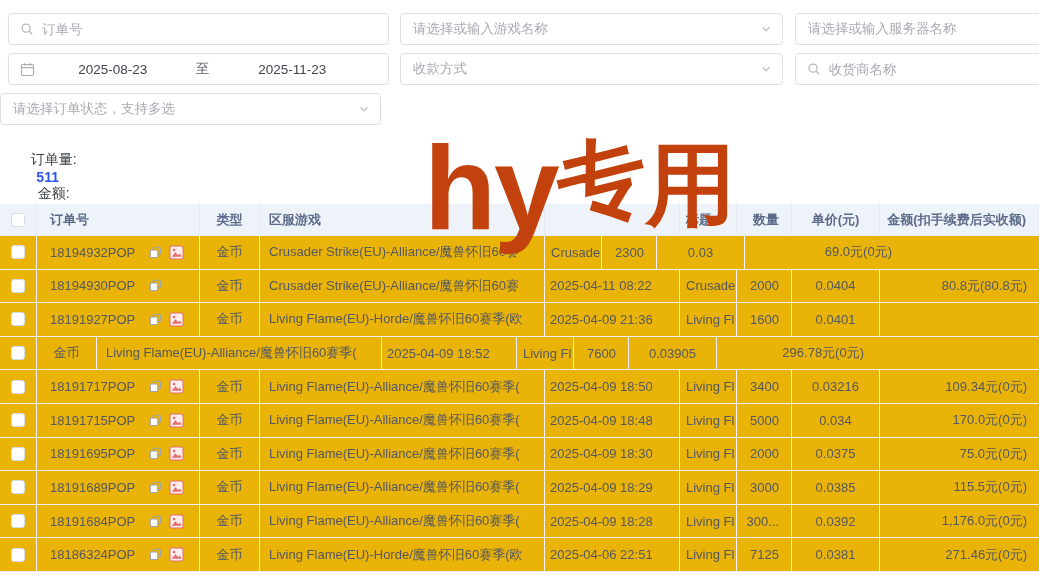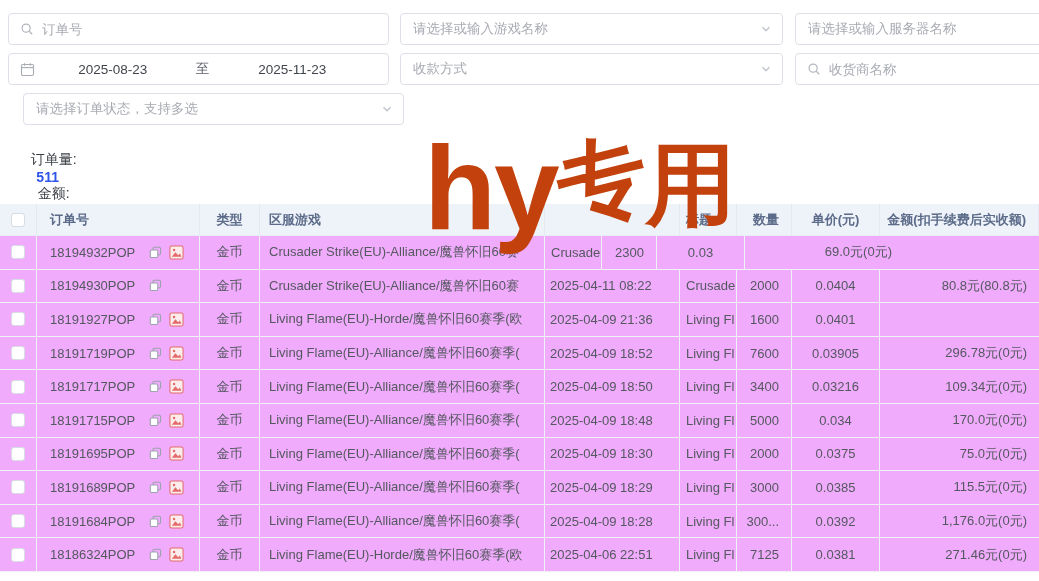--- a/index.html
+++ b/index.html
@@ -31,21 +31,21 @@
   
   .watermark { position:absolute; left:424px; top:132px; z-index:30; display:flex;
     align-items:flex-end; color:#c2410c; font-weight:900; pointer-events:none;
     line-height:.95; white-space:nowrap; }
   .wm-latin { font-size:118px; letter-spacing:-2px; }
   .wm-zhuan { font-size:90px; transform:rotate(-14deg); margin:0 -2px 20px 0; display:inline-block; }
   .wm-yong  { font-size:90px; margin-bottom:16px; display:inline-block; }
 
   
   .table { position:absolute; left:0; top:204px; width:1039px; font-size:13px; color:#54585f; }
-  .tr { display:flex; height:33.6px; border-bottom:1px solid #eff1f6; background:#f0abfc; }
+  .tr { display:flex; height:33.6px; border-bottom:1px solid #eff1f6; background:#eab308; }
   .tr.head { height:32px; background:#eef2f9; color:#5b6b89; font-weight:700; border-bottom:1px solid #e8edf5; }
   .td { display:flex; align-items:center; white-space:nowrap; overflow:hidden;
     border-right:1px solid #eff1f6; height:100%; }
   .tr.head .td { border-right:1px solid #e3e9f2; }
   .c-check { width:37px; justify-content:center; }
   .c-order { width:163px; padding-left:13px; }
   .c-type  { width:60px;  justify-content:center; }
   .c-game  { width:285px; padding-left:9px; }
   .c-time  { width:135px; padding-left:5px; }
   .c-title { width:57px;  padding-left:6px; }
@@ -110,21 +110,21 @@
   <div class="fbox" style="left:795px;top:53px;width:256px;">
     <span class="ficon">
       <svg width="14" height="14" viewBox="0 0 16 16" fill="none" stroke="#b2b6bd" stroke-width="1.4">
           <circle cx="7" cy="7" r="4.6"></circle>
           <line x1="10.6" y1="10.6" x2="14" y2="14"></line>
         </svg>
     </span>
     <input placeholder="收货商名称" style="">
   </div>
 
-  <div class="fbox" style="left:23px;top:93px;width:381px;">
+  <div class="fbox" style="left:0;top:93px;width:381px;">
     <span class="ph pad-l">请选择订单状态，支持多选</span>
     <span class="chev">
       <svg width="12" height="12" viewBox="0 0 12 12" fill="none" stroke="#c0c4cc" stroke-width="1.4">
           <path d="M2.5 4.3 L6 7.8 L9.5 4.3"></path>
         </svg>
     </span>
   </div>
 
   <div class="stats">
     <span class="lab">订单量:</span>
@@ -226,34 +226,20 @@
     <div class="td c-game">Living Flame(EU)-Horde/魔兽怀旧60赛季(欧</div>
     <div class="td c-time">2025-04-09 21:36</div>
     <div class="td c-title">Living Fl</div>
     <div class="td c-qty">1600</div>
     <div class="td c-price">0.0401</div>
   </div>
         <div class="tr">
     <div class="td c-check">
             <span class="checkbox"></span>
           </div>
-    <div class="td c-order">
-      <span>18191719POP</span>
-      <span class="ord-icons">
-        <svg class="ic-copy" width="13" height="13" viewBox="0 0 16 16" fill="none" stroke="#9ca3ad" stroke-width="1.3">
-                <rect x="5" y="1.5" width="9.2" height="9.2" rx="1.6"></rect>
-                <rect x="1.6" y="5" width="9.2" height="9.2" rx="1.6" fill="#fff"></rect>
-              </svg>
-        <svg class="ic-img" width="15" height="15" viewBox="0 0 16 16">
-                <rect x="1" y="1" width="14" height="14" rx="2" fill="#fdecec" stroke="#e36b6b" stroke-width="1.1"></rect>
-                <circle cx="5.4" cy="5.4" r="1.3" fill="#e36b6b"></circle>
-                <path d="M3 12.4 L6.8 7.6 L9.8 11 L11.6 9 L13.3 12.4 Z" fill="#e36b6b"></path>
-              </svg>
-      </span>
-    </div>
     <div class="td c-type">金币</div>
     <div class="td c-game">Living Flame(EU)-Alliance/魔兽怀旧60赛季(</div>
     <div class="td c-time">2025-04-09 18:52</div>
     <div class="td c-title">Living Fl</div>
     <div class="td c-qty">7600</div>
     <div class="td c-price">0.03905</div>
     <div class="td c-amt">296.78元(0元)</div>
   </div>
         <div class="tr">
     <div class="td c-check">

